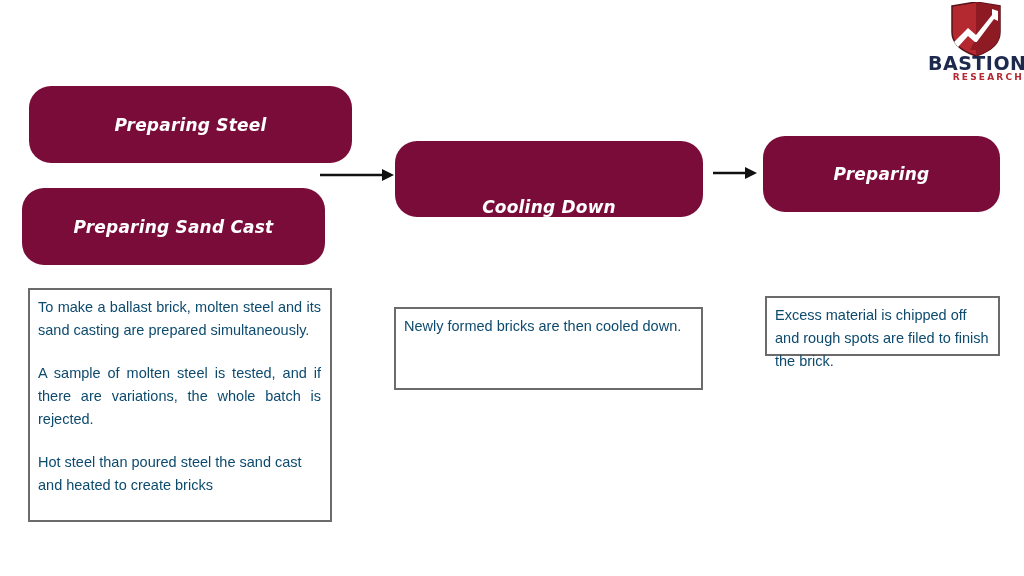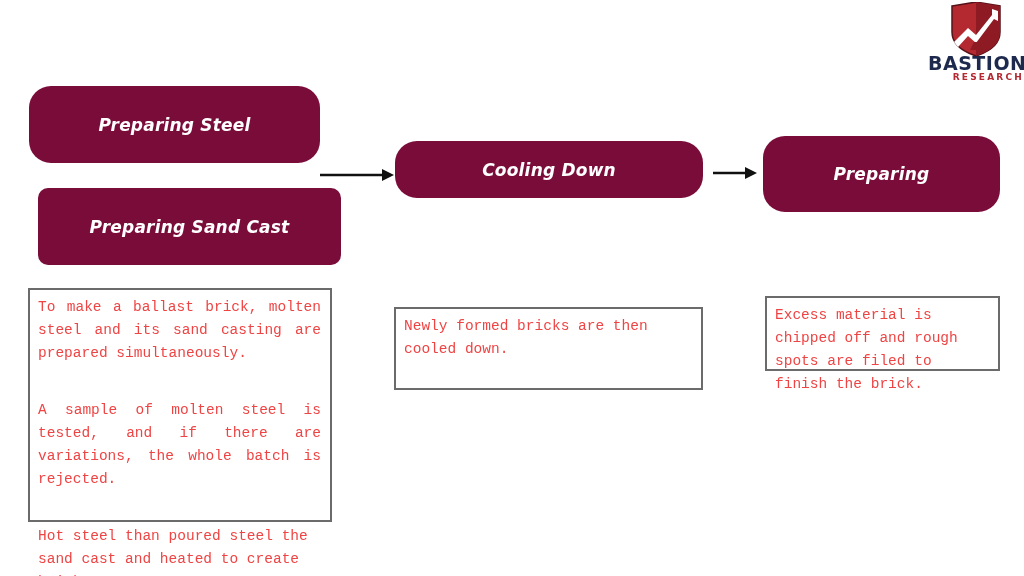--- a/index.html
+++ b/index.html
@@ -70,55 +70,55 @@
   .stage-label {
     color: #ffffff;
     font-family: "DejaVu Sans", sans-serif;
     font-weight: bold;
     font-style: italic;
     font-size: 17px;
     letter-spacing: 0.2px;
     text-align: center;
   }
 
-  #stage-prep-steel   { left: 29px;  top: 86px;  width: 291px; height: 77px; justify-content: center; }
-  #stage-prep-sand    { left: 38px;  top: 188px; width: 303px; height: 77px; border-radius: 10px; }
-  #stage-cooling      { left: 395px; top: 141px; width: 308px; height: 57px; }
+  #stage-prep-steel   { left: 29px;  top: 86px;  width: 323px; height: 77px; justify-content: center; }
+  #stage-prep-sand    { left: 22px;  top: 188px; width: 303px; height: 77px; }
+  #stage-cooling      { left: 395px; top: 141px; width: 308px; height: 76px; align-items: flex-end; }
   #stage-fettling     { left: 763px; top: 136px; width: 237px; height: 76px; }
 
   
   .arrow { position: absolute; }
   #arrow-1 { left: 320px; top: 166px; width: 74px; height: 18px; }
   #arrow-2 { left: 713px; top: 164px; width: 44px; height: 18px; }
 
   
   .desc-box {
     position: absolute;
     border: 2px solid #6b6b6b;
     background: #ffffff;
     box-sizing: border-box;
     padding: 6px 9px 6px 8px;
-    color: #ef4444;
-    font-family: Liberation Mono, monospace;
+    color: #0c4a6e;
+    font-family: Liberation Sans, sans-serif;
     font-size: 14.5px;
     line-height: 23px;
     text-align: justify;
   }
   .desc-box p {
     margin: 0;
     text-align: justify;
     text-justify: inter-word;
   }
-  .desc-box p + p { margin-top: 34px; }
+  .desc-box p + p { margin-top: 20px; }
   .desc-box p:last-child { text-align: left; }
 
   #desc-1 { left: 28px;  top: 288px; width: 304px; height: 234px; }
   #desc-2 { left: 394px; top: 307px; width: 309px; height: 83px;
             display: flex; align-items: flex-start; }
-  #desc-3 { left: 765px; top: 296px; width: 235px; height: 75px; }
+  #desc-3 { left: 765px; top: 296px; width: 235px; height: 60px; }
 </style>
 </head>
 <body>
 
 <div id="logo">
   <div id="logo-mark">
     <svg width="56" height="54" viewBox="0 0 56 54" xmlns="http://www.w3.org/2000/svg">
       <path d="M4 4 L28 0 L52 4 L52 30 Q52 46 28 54 Q4 46 4 30 Z" fill="#b4282f" stroke="#55121a" stroke-width="1.5"></path>
       <path d="M28 0 L52 4 L52 30 Q52 46 28 54 Z" fill="#8e1a24"></path>
       <path d="M6 40 L20 26 L28 33 L44 13 L44 7 L50 9 L50 19 L46 17 L28 41 L20 34 L10 45 Z" fill="#ffffff"></path>

